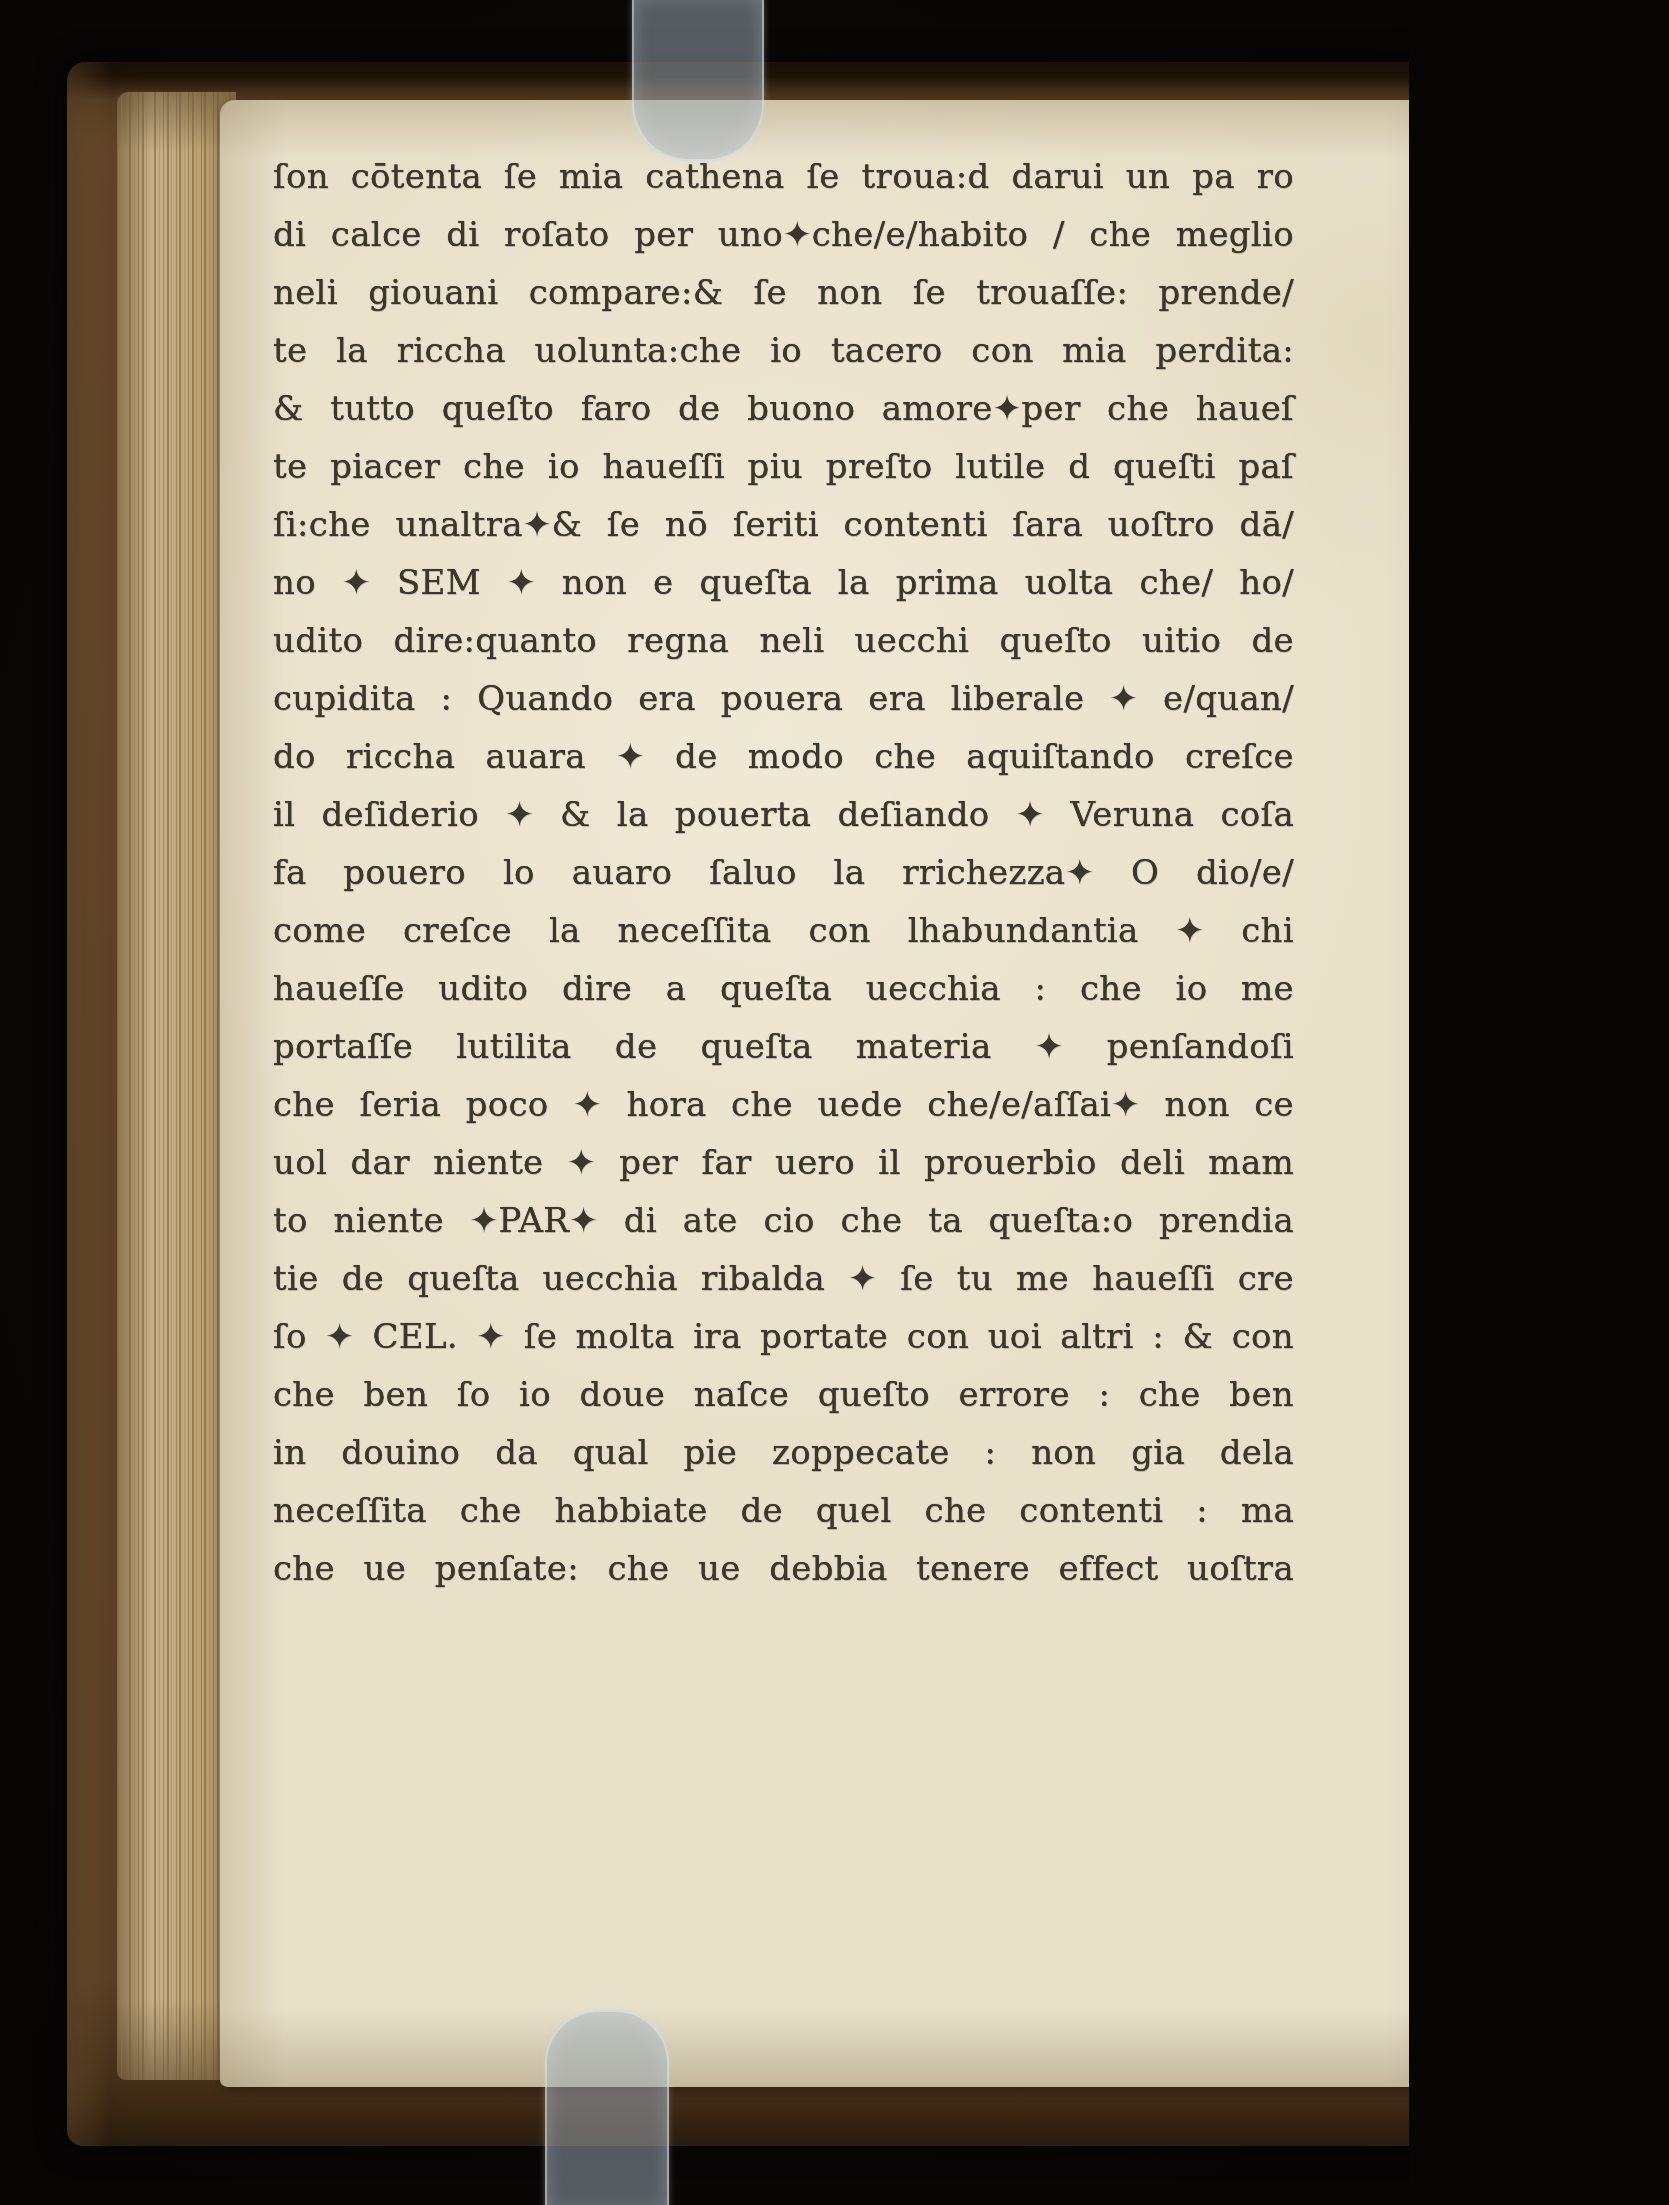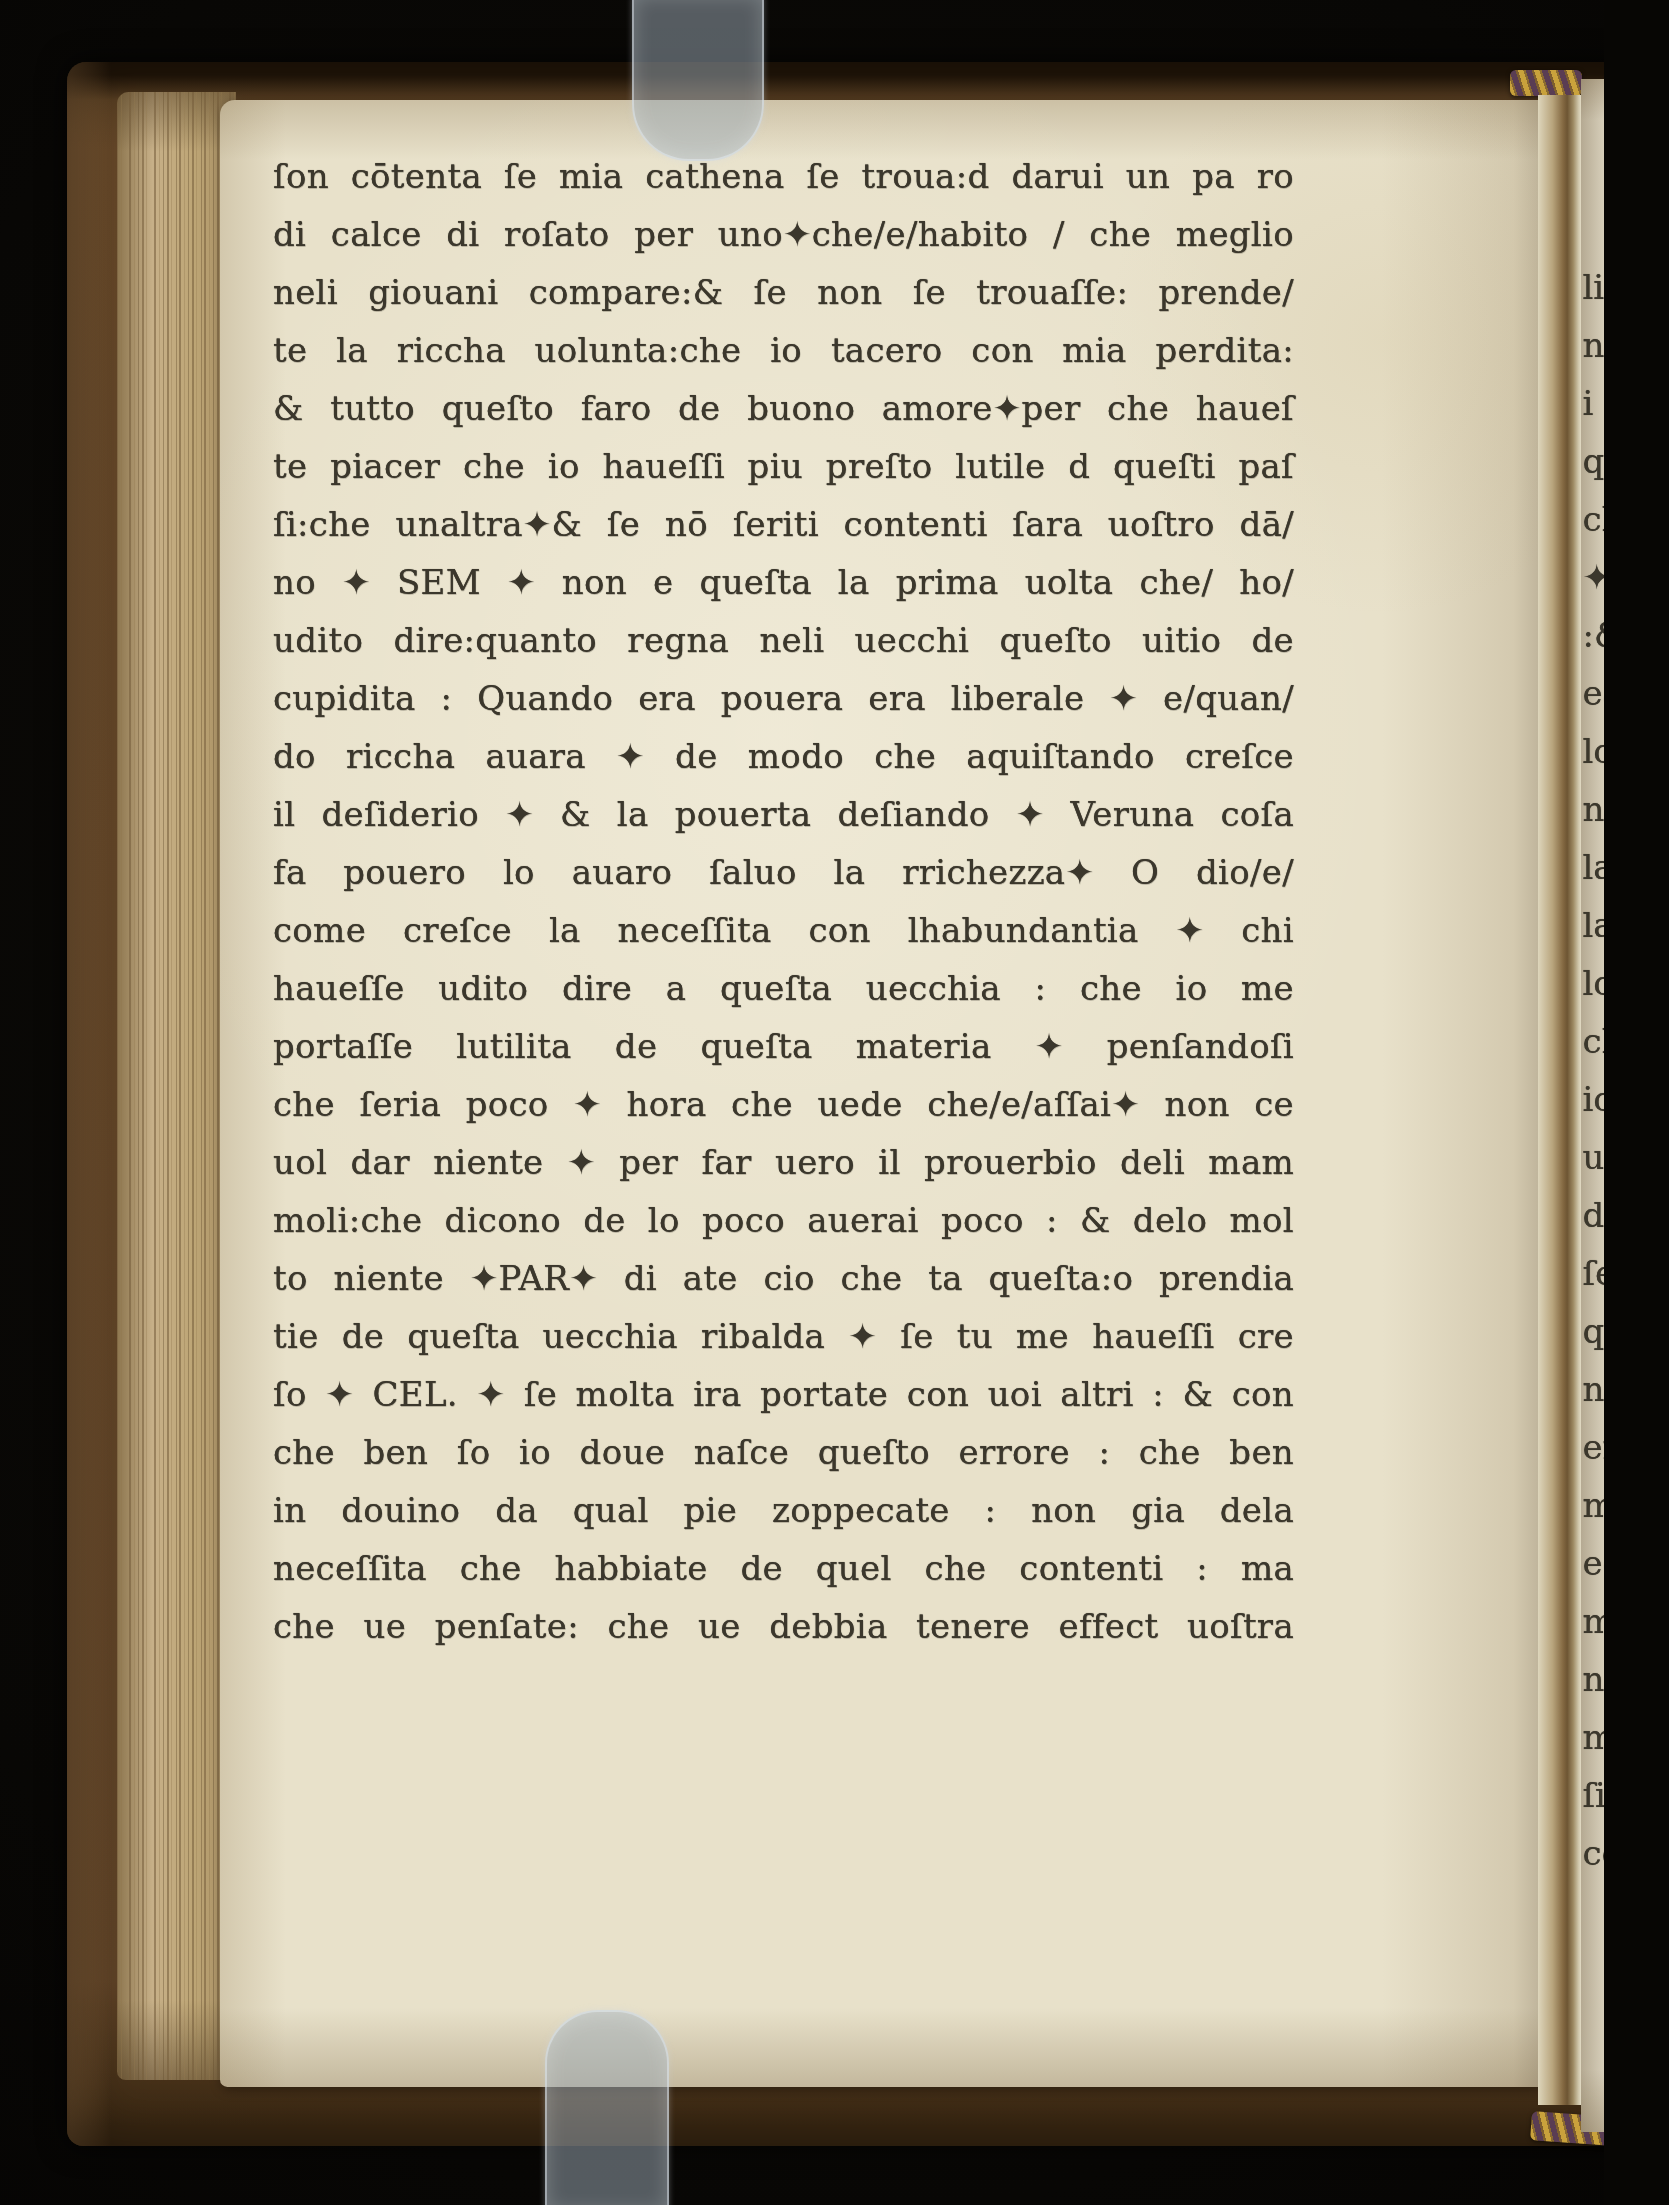--- a/index.html
+++ b/index.html
@@ -1,17 +1,17 @@
 <!DOCTYPE html>
 <html style="font-size:11.7px"><head>
 <meta charset="utf-8">
 <style>
   html, body { margin:0; padding:0; background:#070604; }
   #stage {
-    position:relative; width:1604px; height:2205px; overflow:hidden;
+    position:relative; width:1409px; height:2205px; overflow:hidden;
     background:
       radial-gradient(ellipse 90% 80% at 50% 45%, #0d0b08 0%, #080705 70%, #050403 100%);
     font-family:"DejaVu Serif","Liberation Serif",serif;
   }
   
   .book {
     position:absolute; left:67px; top:62px; width:1602px; height:2084px;
     background:
       linear-gradient(90deg, rgba(150,110,66,.5) 0 4.4px, rgba(0,0,0,0) 44px),
       linear-gradient(180deg, #241709 0 13px, #5d4224 38px, #654728 88px, #5e4226 92%, #3c2913 99%),
@@ -116,21 +116,20 @@
       <div class="tline">udito dire:quanto regna neli uecchi queſto uitio de</div>
       <div class="tline">cupidita : Quando era pouera era liberale ✦ e/quan/</div>
       <div class="tline">do riccha auara ✦ de modo che aquiſtando creſce</div>
       <div class="tline">il deſiderio ✦ &amp; la pouerta deſiando ✦ Veruna coſa</div>
       <div class="tline">fa pouero lo auaro ſaluo la rrichezza✦ O dio/e/</div>
       <div class="tline">come creſce la neceſſita con lhabundantia ✦ chi</div>
       <div class="tline">haueſſe udito dire a queſta uecchia : che io me</div>
       <div class="tline">portaſſe lutilita de queſta materia ✦ penſandoſi</div>
       <div class="tline">che ſeria poco ✦ hora che uede che/e/aſſai✦ non ce</div>
       <div class="tline">uol dar niente ✦ per far uero il prouerbio deli mam</div>
-      <div class="tline">moli:che dicono de lo poco auerai poco : &amp; delo mol</div>
       <div class="tline">to niente ✦PAR✦ di ate cio che ta queſta:o prendia</div>
       <div class="tline">tie de queſta uecchia ribalda ✦ ſe tu me haueſſi cre</div>
       <div class="tline">ſo ✦ CEL. ✦ ſe molta ira portate con uoi altri : &amp; con</div>
       <div class="tline">che ben ſo io doue naſce queſto errore : che ben</div>
       <div class="tline">in douino da qual pie zoppecate : non gia dela</div>
       <div class="tline">neceſſita che habbiate de quel che contenti : ma</div>
       <div class="tline">che ue penſate: che ue debbia tenere effect uoſtra</div>
     </div>
 
   <div class="gutter"></div>

